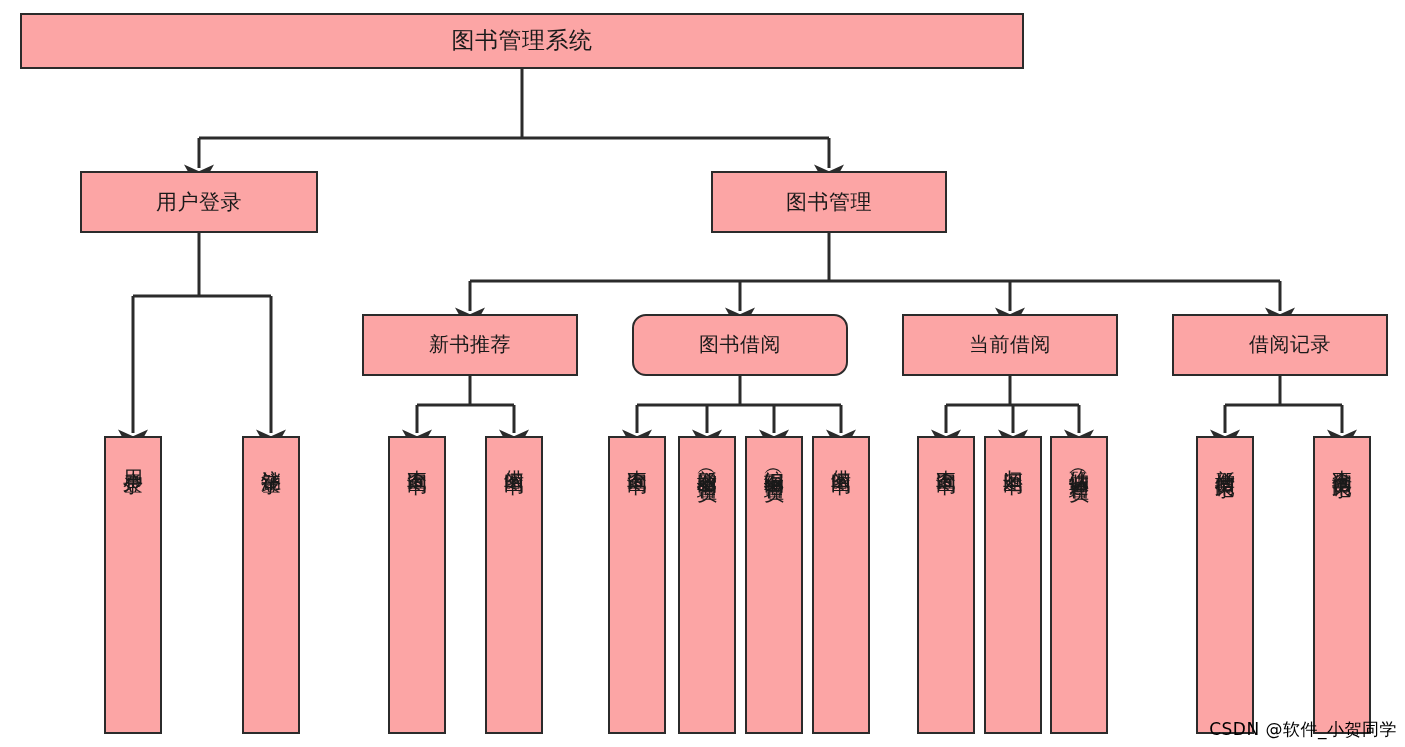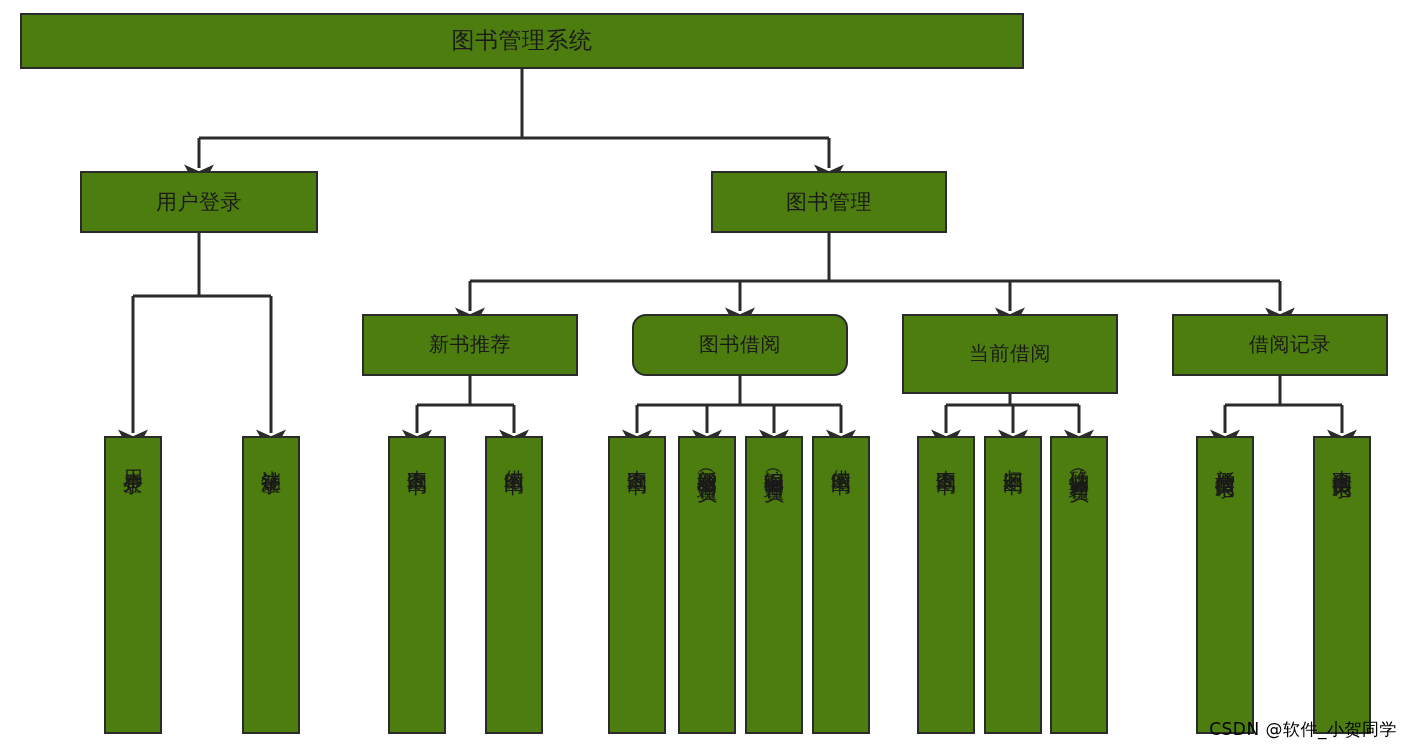--- a/index.html
+++ b/index.html
@@ -14,21 +14,21 @@
     position: relative;
     width: 1405px;
     height: 747px;
     background: #ffffff;
     overflow: hidden;
   }
   .node {
     position: absolute;
     box-sizing: border-box;
     border: 2px solid #2b2b2b;
-    background: #4d7c0f;
+    background: #fca5a5;
     color: #1a1a1a;
     display: flex;
     align-items: center;
     justify-content: center;
     text-align: right;
     line-height: 1.18;
     letter-spacing: 0.5px;
   }
   .node.root {
     font-size: 23px;
@@ -129,21 +129,21 @@
   <div class="node lvl3" id="node-new-book-recommend" style="left: 362px; top: 314px; width: 216px; height: 62px;">
       <span>新书推荐</span>
     </div>
 
   <div class="node lvl2" id="node-book-manage" style="left: 711px; top: 171px; width: 236px; height: 62px;">
       <span>图书管理</span>
     </div>
   <div class="node lvl3" id="node-book-borrow" style="left: 632px; top: 314px; width: 216px; height: 62px; border-radius: 14px;">
       <span>图书借阅</span>
     </div>
-  <div class="node lvl3" id="node-current-borrow" style="left: 902px; top: 314px; width: 216px; height: 80px;">
+  <div class="node lvl3" id="node-current-borrow" style="left: 902px; top: 314px; width: 216px; height: 62px;">
       <span>当前借阅</span>
     </div>
   <div class="node lvl3" id="node-borrow-record" style="left: 1172px; top: 314px; width: 216px; height: 62px; padding-left: 20px;">
       <span>借阅记录</span>
     </div>
 
   <div class="node leaf" id="node-leaf-user-login" style="left: 104px; top: 436px; width: 58px; height: 298px;">
       <span class="vtext">用户登录</span>
     </div>
   <div class="node leaf" id="node-leaf-logout-login" style="left: 242px; top: 436px; width: 58px; height: 298px;">

